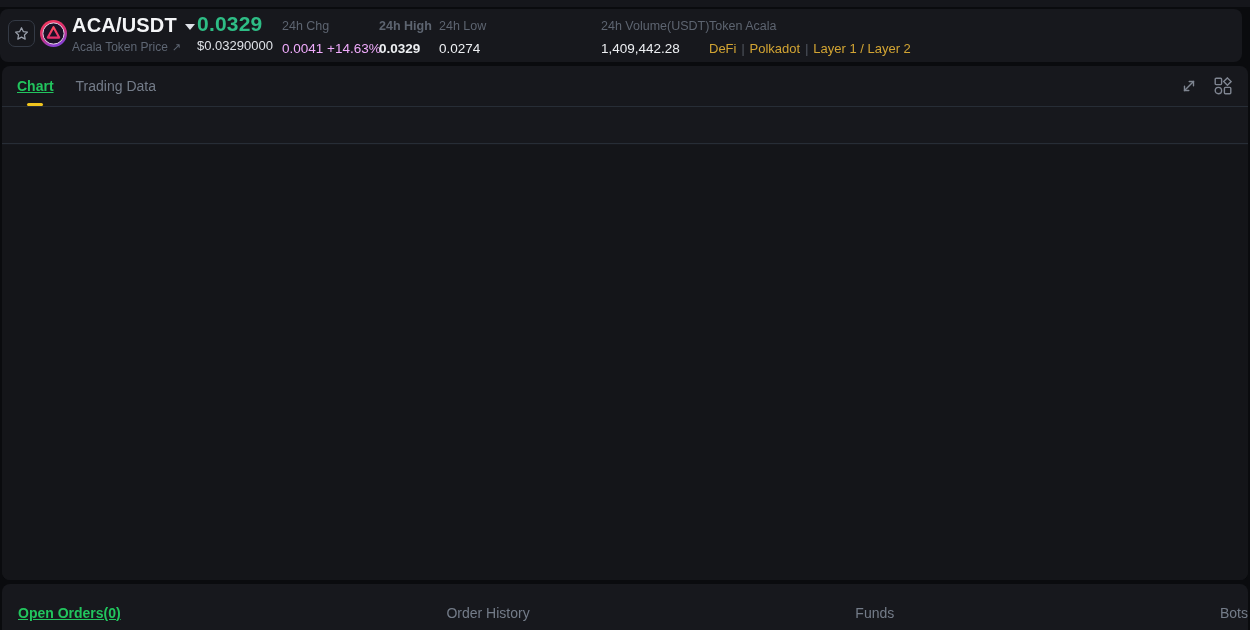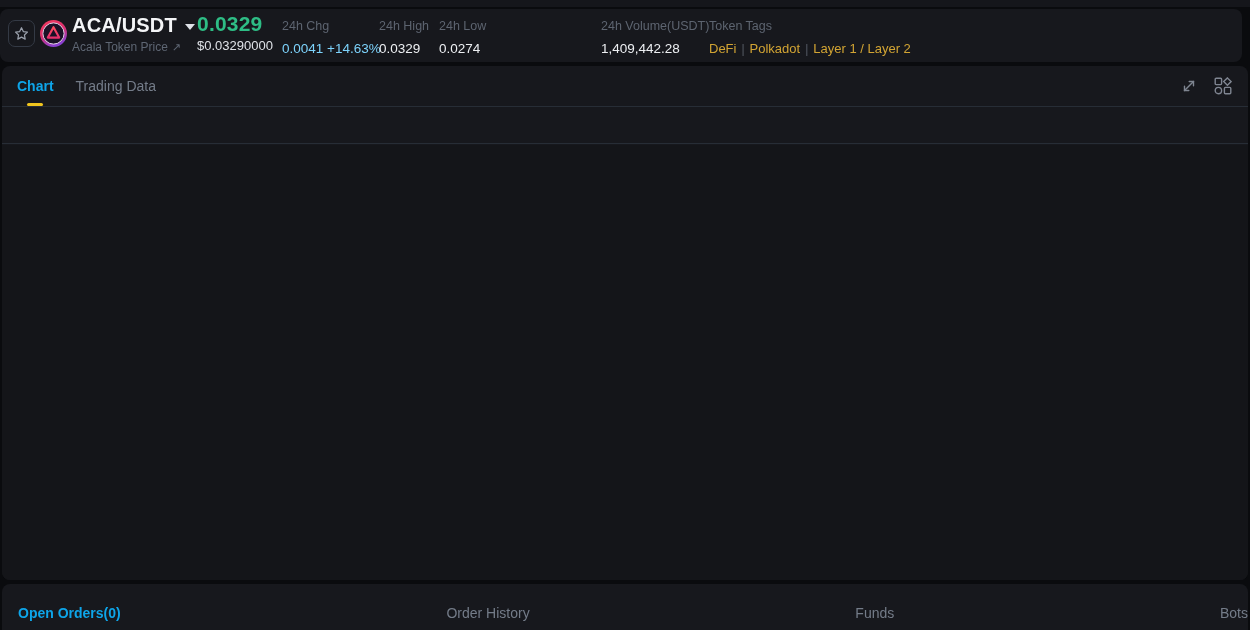--- a/index.html
+++ b/index.html
@@ -37,43 +37,43 @@
   .subtitle { display:flex; align-items:center; margin-top:3px; font-size:12px; color:#5e6673; cursor:pointer; }
   .ext-arrow { font-size:11px; margin-left:4px; color:#5e6673; }
 
   .price-block { position:absolute; left:197px; top:0; }
   .big-price { margin-top:3px; font-size:21px; font-weight:700; color:#2ebd85; letter-spacing:.2px; }
   .usd-price { margin-top:2px; font-size:13px; color:#dfe2e7; }
 
   .stat { position:absolute; top:0; }
   .stat .lbl { margin-top:10px; font-size:12.5px; color:#5d6470; white-space:nowrap; }
   .stat .val { margin-top:8px; font-size:13.5px; color:#edeff2; white-space:nowrap; }
-  .stat .val.green { color:#7dd3fc; }
+  .stat .val.green { color:#f0abfc; }
   .stat-chg  { left:282px; }
-  .stat-high { left:379px; }
+  .stat-high { left:379px;font-weight:bold; }
   .stat-low  { left:439px; }
   .stat-vola { left:496px; }
   .stat-volu { left:601px; }
   .stat-tags { left:709px; }
   .tagrow { margin-top:8px; font-size:13px; white-space:nowrap; }
   .tag { color:#d2a433; cursor:pointer; }
   .tag-sep { color:#555c66; padding:0 5px; font-size:12px; }
 
   
   .main-panel {
     position:absolute; top:66px; left:2px; right:2px; height:514px;
     background:#17181d; border-radius:8px; overflow:hidden;
   }
   .tabrow {
     position:relative; height:41px; display:flex; align-items:center;
     border-bottom:1px solid #272d36; padding-left:15px;
   }
   .tab { position:relative; height:100%; display:flex; align-items:center; font-size:14px; color:#747c89; cursor:pointer; }
   .tab + .tab { margin-left:22px; }
-  .tab.active { color:#0ea5e9; font-weight:700; }
+  .tab.active { color:#22c55e; font-weight:700;text-decoration:underline; }
   .tab .underline {
     position:absolute; left:50%; transform:translateX(-50%); bottom:0;
     width:16px; height:3px; background:#f0c41e; border-radius:1.5px;
   }
   .tab-icons { position:absolute; right:16px; top:0; height:100%; display:flex; align-items:center; gap:17px; }
   .icon-btn { background:none; border:none; padding:0; cursor:pointer; display:flex; align-items:center; }
 
   .toolbar-strip { height:37px; border-bottom:1px solid #272d36; }
   .chart-body { position:absolute; top:79px; left:0; right:0; bottom:0; background:#141519; }
 
@@ -150,21 +150,21 @@
   <div class="stat stat-low">
     <div class="lbl">24h Low</div>
     <div class="val">0.0274</div>
   </div>
   <div class="stat stat-volu">
     <div class="lbl">24h Volume(USDT)</div>
     <div class="val">1,409,442.28</div>
   </div>
 
   <div class="stat stat-tags">
-    <div class="lbl">Token Tags</div>
+    <div class="lbl">Token Acala</div>
     <div class="tagrow">
       <span class="tag">DeFi</span><span class="tag-sep">|</span><span class="tag">Polkadot</span><span class="tag-sep">|</span><span class="tag">Layer 1 / Layer 2</span>
     </div>
   </div>
 </div>
 
 <div class="main-panel">
   <div class="tabrow">
     <div class="tab active">
       <span>Chart</span>

